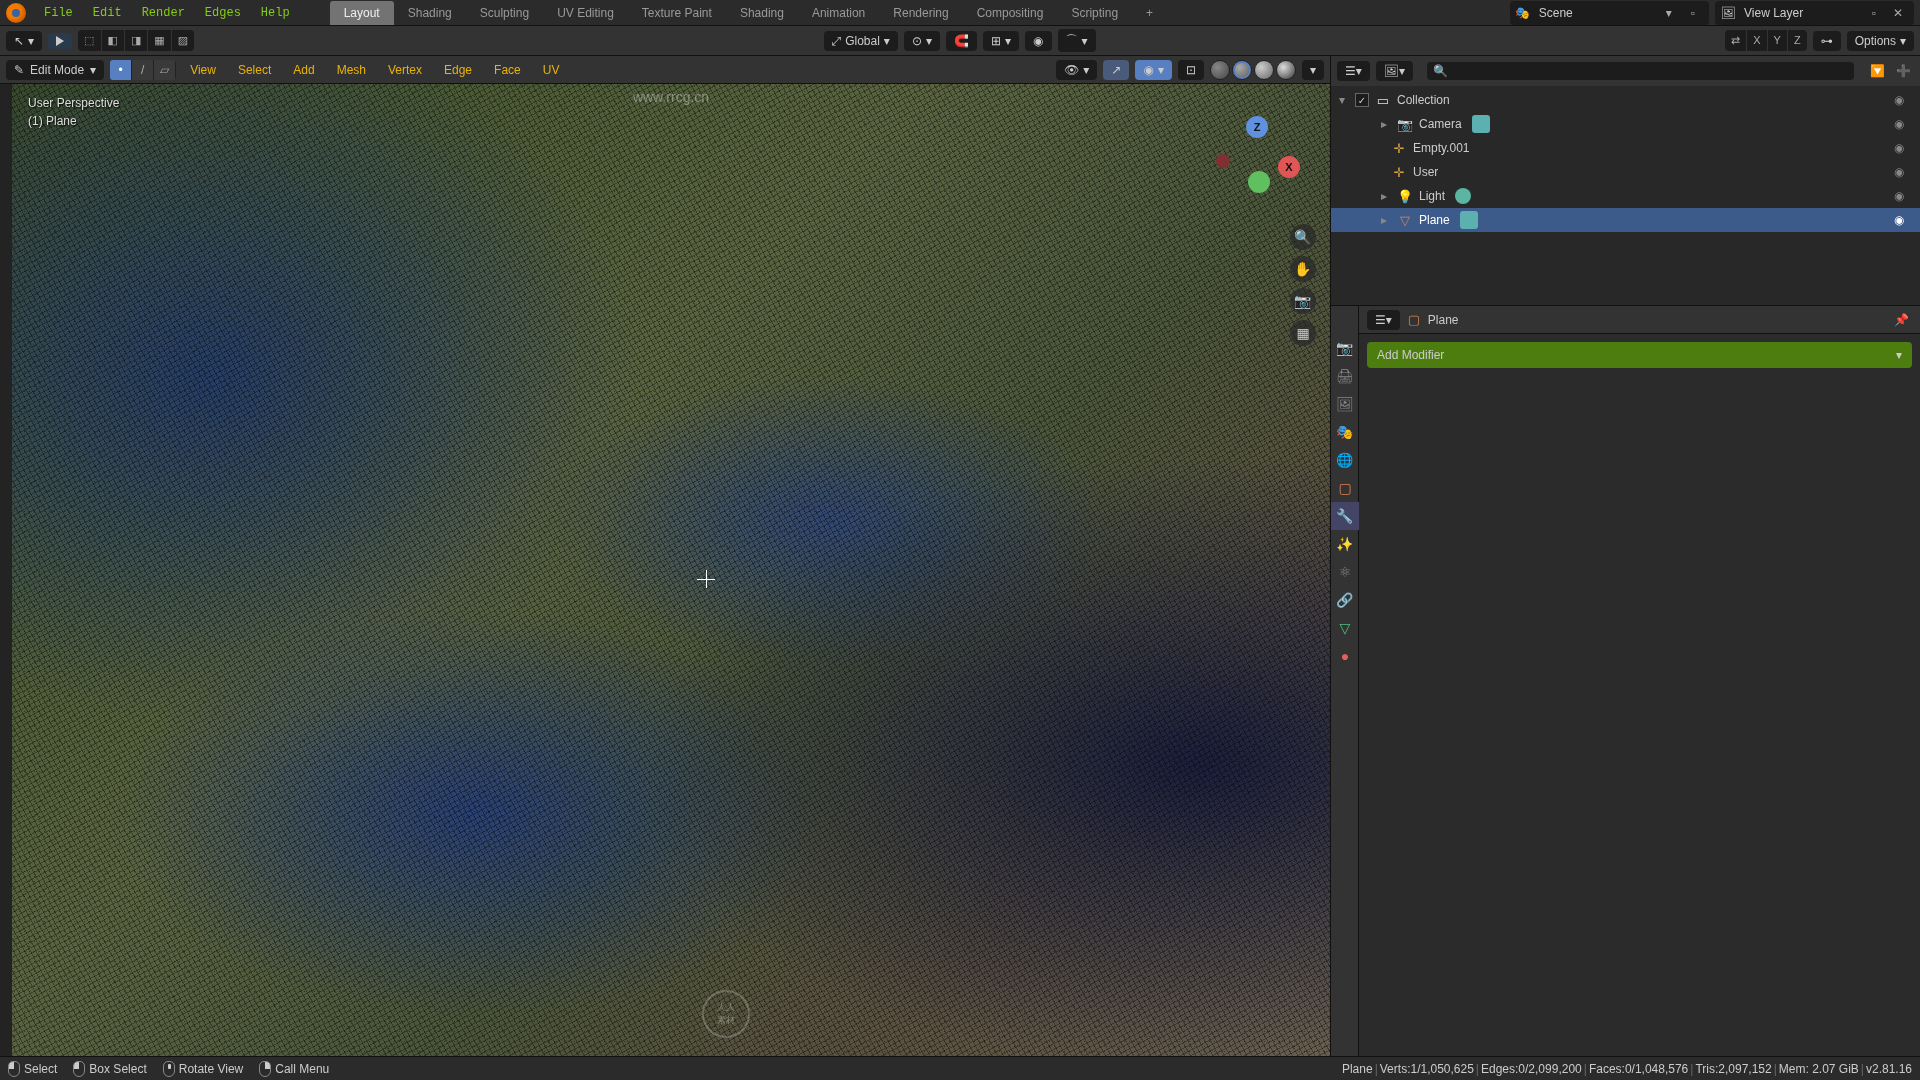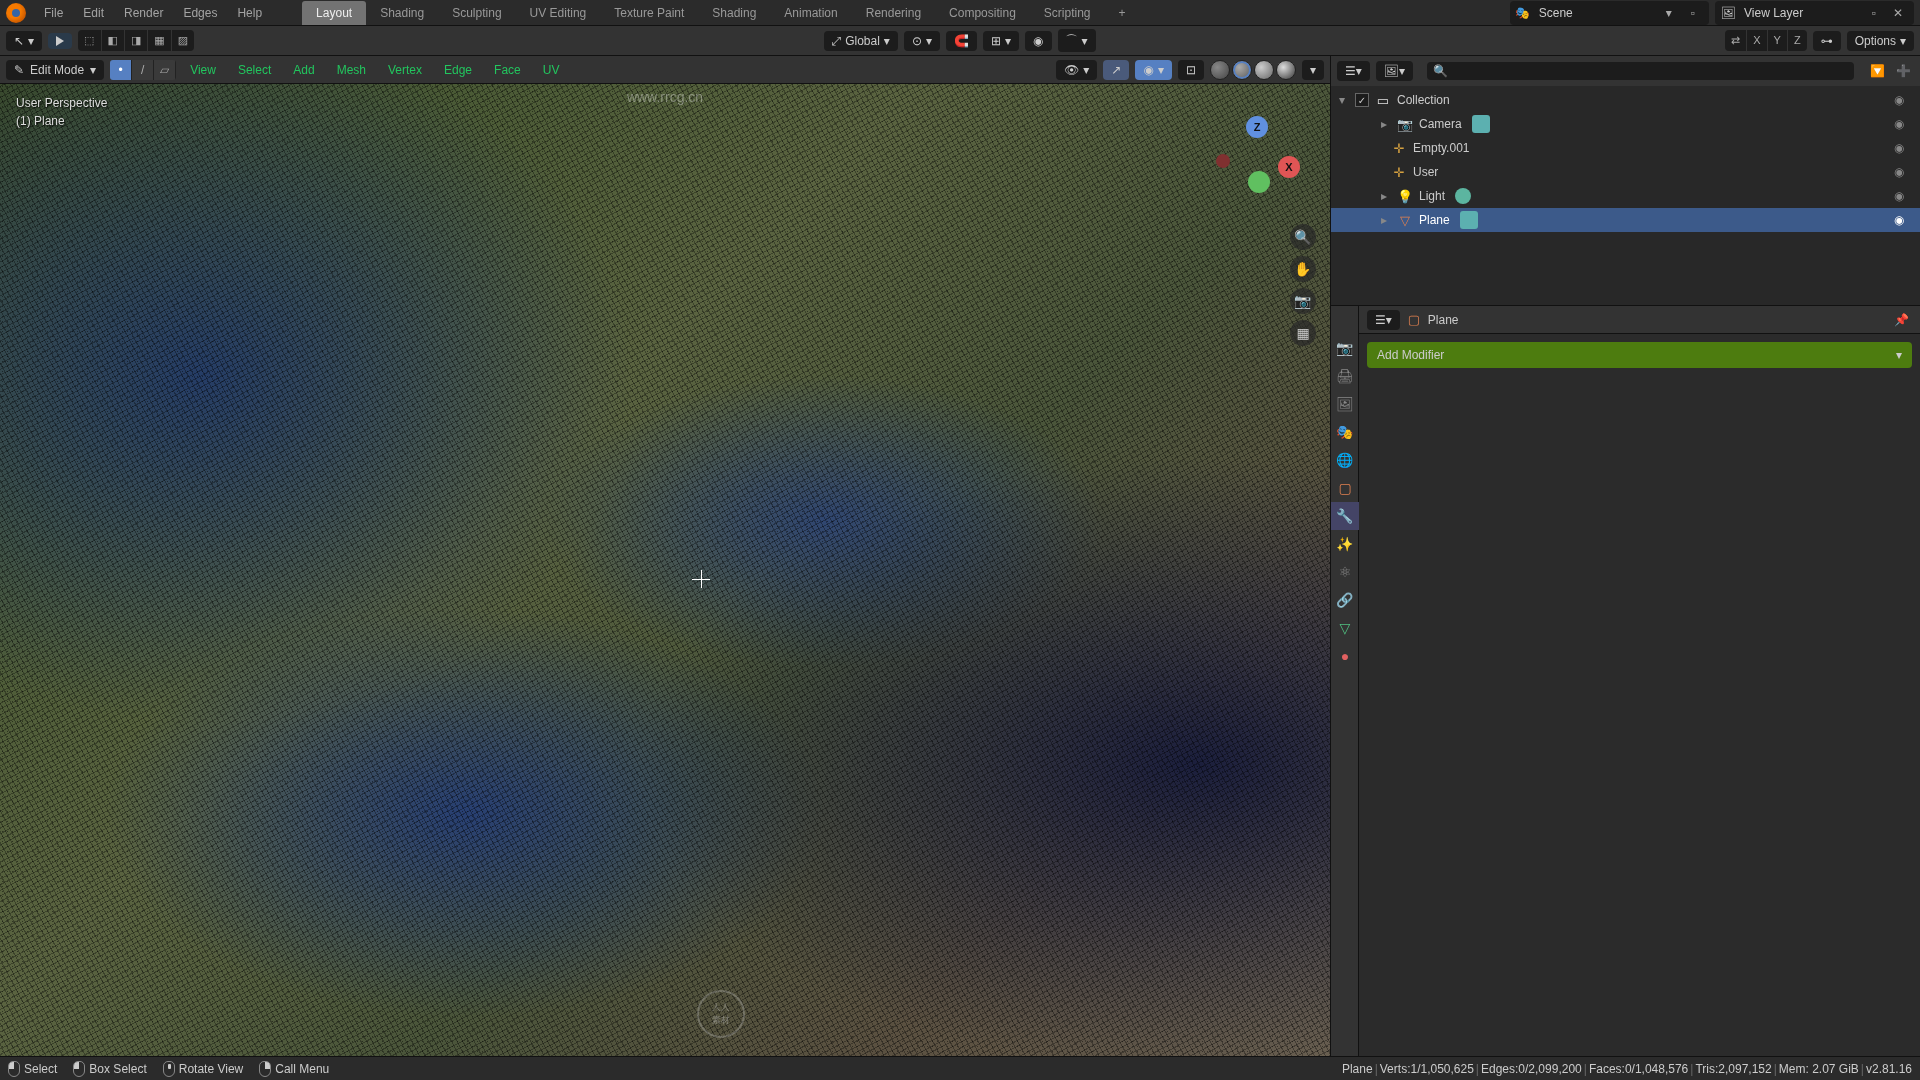--- a/index.html
+++ b/index.html
@@ -2,21 +2,21 @@
 <html><head>
 <meta charset="utf-8">
 <style>
 * { margin: 0; padding: 0; box-sizing: border-box; font-family: -apple-system, BlinkMacSystemFont, "Segoe UI", sans-serif; font-size: 12px; }
 body { background: #232323; color: #ccc; width: 1920px; height: 1080px; overflow: hidden; user-select: none; }
 
 
 .topbar { height: 26px; background: #2b2b2b; display: flex; align-items: center; padding: 0 6px; border-bottom: 1px solid #111; }
 .blender-logo { width: 20px; height: 20px; background: radial-gradient(circle at 40% 40%, #f57900 40%, #ce5c00 70%); border-radius: 50%; margin-right: 8px; position: relative; }
 .blender-logo::after { content: ''; position: absolute; left: 30%; top: 30%; width: 40%; height: 40%; background: #3465a4; border-radius: 50%; }
-.topmenu-item { padding: 4px 10px; cursor: pointer; color: #a3a3a3; }
+.topmenu-item { padding: 4px 10px; cursor: pointer; color: #84cc16; font-family: Liberation Mono, monospace; }
 .workspace-tabs { display: flex; margin-left: 30px; }
 .ws-tab { padding: 5px 14px; color: #999; cursor: pointer; border-radius: 3px 3px 0 0; }
 .ws-tab.active { background: #737373; color: #eee; }
 .topbar-right { margin-left: auto; display: flex; align-items: center; gap: 6px; }
 .scene-picker { display: flex; align-items: center; background: #1c1c1c; border-radius: 4px; padding: 2px 6px; gap: 4px; }
 .scene-input { background: transparent; border: none; color: #ccc; width: 120px; padding: 2px 4px; }
 .iconbtn { width: 20px; height: 20px; display: flex; align-items: center; justify-content: center; cursor: pointer; color: #aaa; }
 
 
 .headerbar { height: 30px; background: #333; display: flex; align-items: center; padding: 0 6px; border-bottom: 1px solid #111; gap: 6px; }
@@ -26,31 +26,31 @@
 .btngroup .gbtn:last-child { border-right: none; }
 .play-arrow { width: 0; height: 0; border-left: 8px solid #ccc; border-top: 5px solid transparent; border-bottom: 5px solid transparent; }
 .spacer { flex: 1; }
 .axis-x { color: #e05050; } .axis-y { color: #60c060; } .axis-z { color: #5080e0; }
 
 
 .main { display: flex; height: calc(100% - 26px - 30px - 24px); }
 .viewport-area { flex: 1; display: flex; flex-direction: column; min-width: 0; }
 .viewport-header { height: 28px; background: #333; display: flex; align-items: center; padding: 0 6px; gap: 6px; border-bottom: 1px solid #111; }
 .mode-selector { background: #1c1c1c; border-radius: 4px; padding: 3px 8px; display: flex; align-items: center; gap: 6px; cursor: pointer; }
-.vh-menu { padding: 4px 8px; cursor: pointer; color: #22c55e; }
+.vh-menu { padding: 4px 8px; cursor: pointer; color: #eab308; }
 .sel-toggle { display: flex; background: #3a3a3a; border-radius: 3px; overflow: hidden; }
 .sel-toggle .sbtn { width: 22px; height: 20px; display: flex; align-items: center; justify-content: center; cursor: pointer; color: #aaa; border-right: 1px solid #222; }
 .sel-toggle .sbtn.on { background: #5680c2; color: #fff; }
 .shade-ball { width: 20px; height: 20px; border-radius: 50%; cursor: pointer; border: 1px solid #222; }
 .sb1 { background: radial-gradient(circle at 35% 35%, #888, #444); }
 .sb2 { background: radial-gradient(circle at 35% 35%, #aaa, #555); box-shadow: inset 0 0 0 2px #5680c2; }
 .sb3 { background: radial-gradient(circle at 35% 35%, #ccc, #666); }
 .sb4 { background: radial-gradient(circle at 35% 35%, #ddd, #333); }
 
-.viewport-3d { flex: 1; position: relative; background: #000000; overflow: hidden; }
+.viewport-3d { flex: 1; position: relative; background: #000000; overflow: hidden; margin-left: 12px; }
 .viewport-canvas { position: absolute; inset: 0; background:
   radial-gradient(ellipse 60% 45% at 90% 70%, rgba(20,25,60,0.9), transparent 70%),
   radial-gradient(ellipse 50% 55% at 15% 30%, rgba(30,55,110,0.85), transparent 65%),
   radial-gradient(ellipse 45% 35% at 35% 75%, rgba(35,60,120,0.9), transparent 60%),
   radial-gradient(ellipse 35% 25% at 62% 45%, rgba(40,65,125,0.8), transparent 60%),
   linear-gradient(135deg, #3a4a2a 0%, #4a5a35 20%, #5a6340 40%, #4a553a 60%, #5a5040 80%, #6a6050 100%);
 }
 .mesh-overlay { position: absolute; inset: 0; background-image:
   repeating-linear-gradient(62deg, rgba(0,0,0,0.35) 0, rgba(0,0,0,0.35) 1px, transparent 1px, transparent 5px),
   repeating-linear-gradient(-28deg, rgba(0,0,0,0.35) 0, rgba(0,0,0,0.35) 1px, transparent 1px, transparent 5px),

